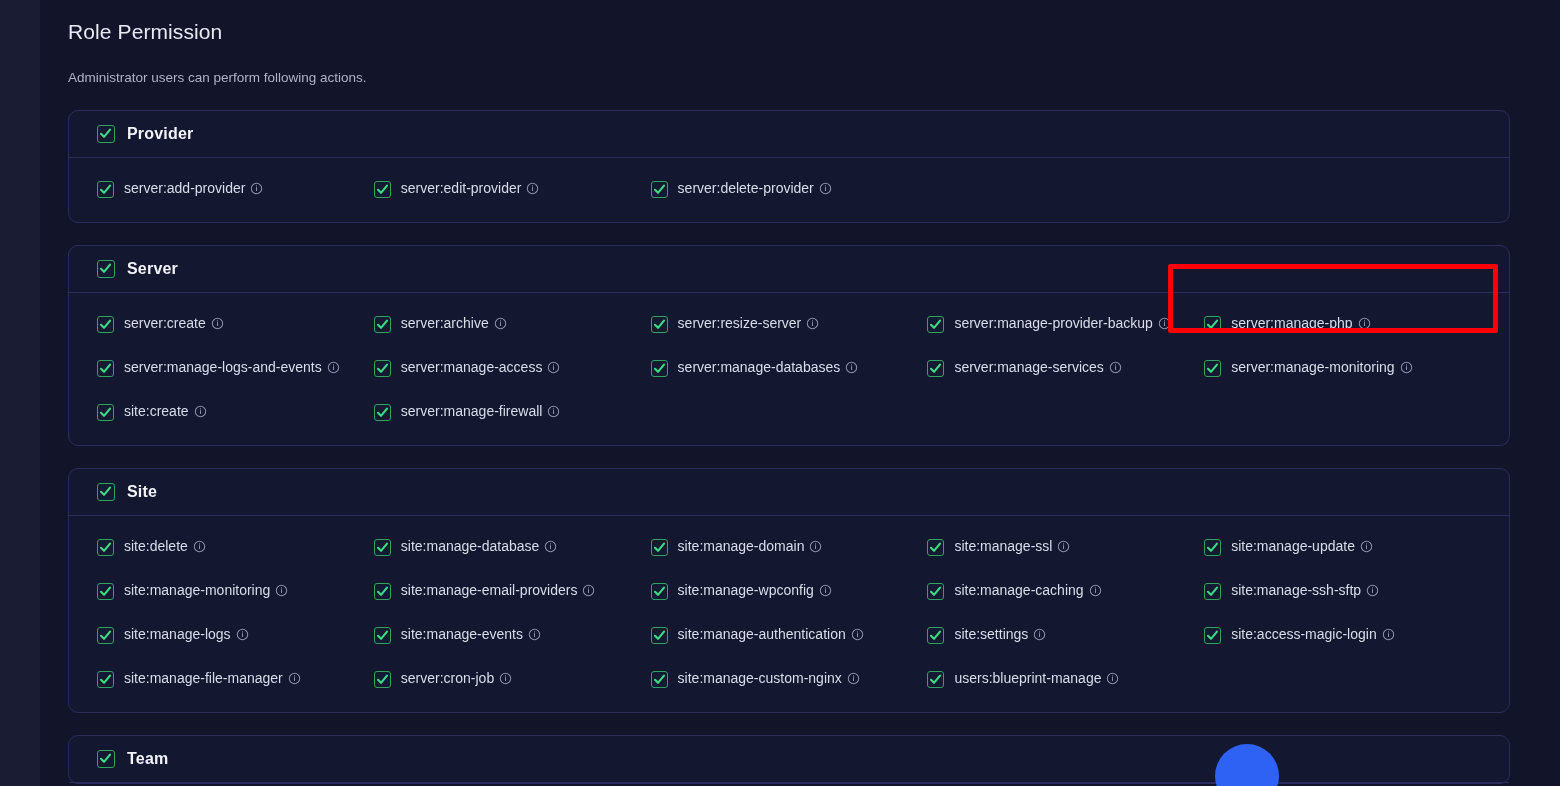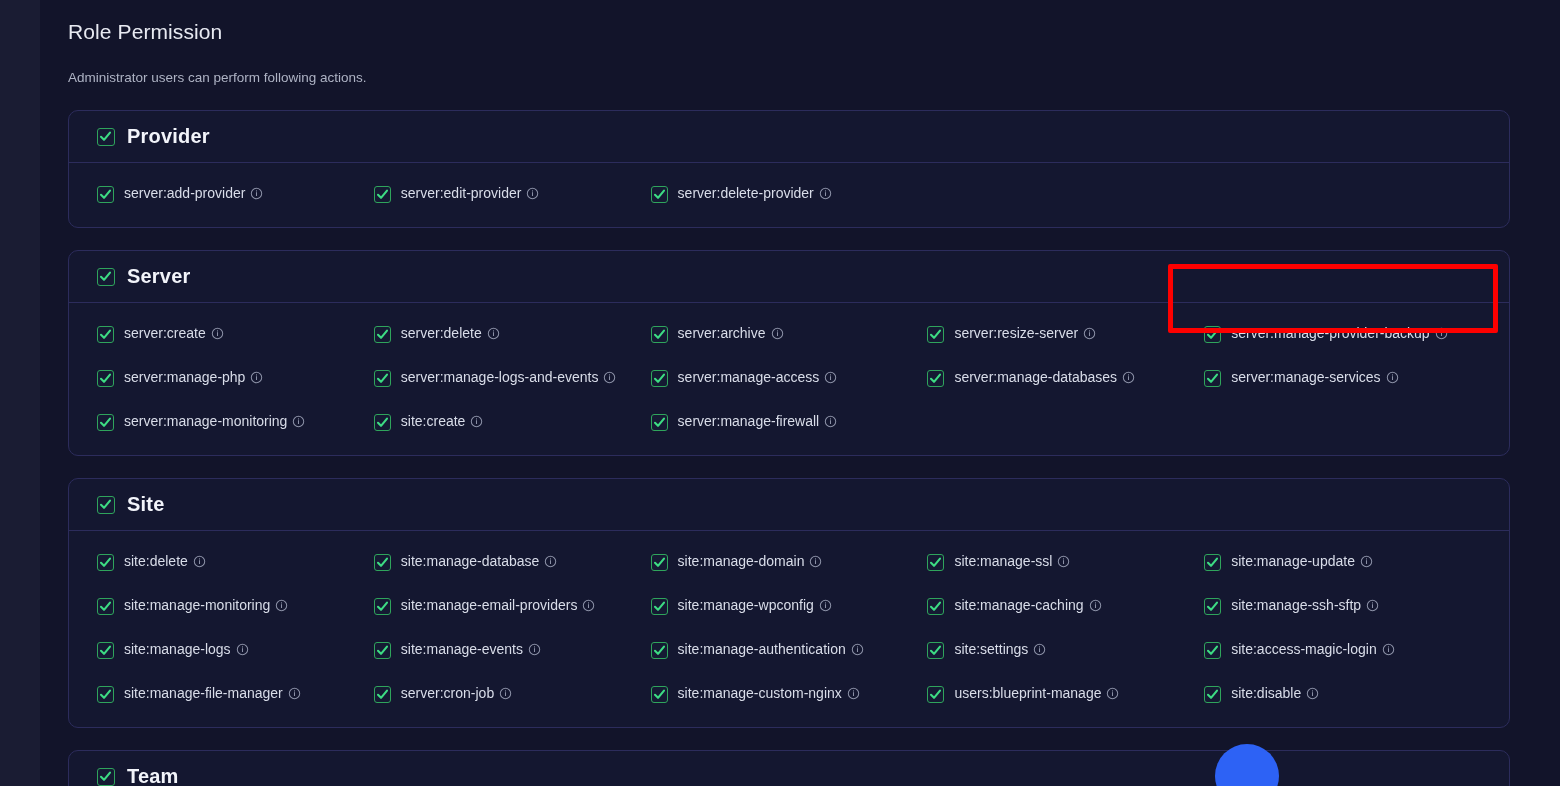--- a/index.html
+++ b/index.html
@@ -77,21 +77,21 @@
   .card-header {
     display: flex;
     align-items: center;
     gap: 12px;
     padding: 14px 28px;
     border-bottom: 1px solid #2c2c5c;
   }
 
   .card-header .hdr-label {
     color: #f2f4fa;
-    font-size: 20px;
+    font-size: 16px;
     font-weight: bold;
     letter-spacing: 0.2px;
   }
 
   .card-body {
     padding: 16px 28px 20px 28px;
   }
 
   .perm-grid {
     display: grid;
@@ -255,32 +255,20 @@
                       <rect x="6.45" y="5.6" width="1.1" height="4.1" fill="#8b90a6"></rect>
                       <rect x="6.45" y="3.6" width="1.1" height="1.25" fill="#8b90a6"></rect>
                     </svg></span></span>
               </div>
               <div class="perm">
                 <span class="cb">
                   <svg width="13" height="13" viewBox="0 0 13 13" aria-hidden="true">
                     <path d="M2 6.8 L5 9.8 L11 2.6" fill="none" stroke="#3ddc84" stroke-width="2.1" stroke-linecap="round" stroke-linejoin="round"></path>
                   </svg>
                 </span>
-                <span class="perm-text"><span>server:delete</span><span class="info-ico"><svg width="13" height="13" viewBox="0 0 14 14" aria-hidden="true">
-                      <circle cx="7" cy="7" r="5.6" fill="none" stroke="#8b90a6" stroke-width="1.1"></circle>
-                      <rect x="6.45" y="5.6" width="1.1" height="4.1" fill="#8b90a6"></rect>
-                      <rect x="6.45" y="3.6" width="1.1" height="1.25" fill="#8b90a6"></rect>
-                    </svg></span></span>
-              </div>
-              <div class="perm">
-                <span class="cb">
-                  <svg width="13" height="13" viewBox="0 0 13 13" aria-hidden="true">
-                    <path d="M2 6.8 L5 9.8 L11 2.6" fill="none" stroke="#3ddc84" stroke-width="2.1" stroke-linecap="round" stroke-linejoin="round"></path>
-                  </svg>
-                </span>
                 <span class="perm-text"><span>server:archive</span><span class="info-ico"><svg width="13" height="13" viewBox="0 0 14 14" aria-hidden="true">
                       <circle cx="7" cy="7" r="5.6" fill="none" stroke="#8b90a6" stroke-width="1.1"></circle>
                       <rect x="6.45" y="5.6" width="1.1" height="4.1" fill="#8b90a6"></rect>
                       <rect x="6.45" y="3.6" width="1.1" height="1.25" fill="#8b90a6"></rect>
                     </svg></span></span>
               </div>
               <div class="perm">
                 <span class="cb">
                   <svg width="13" height="13" viewBox="0 0 13 13" aria-hidden="true">
                     <path d="M2 6.8 L5 9.8 L11 2.6" fill="none" stroke="#3ddc84" stroke-width="2.1" stroke-linecap="round" stroke-linejoin="round"></path>
@@ -635,32 +623,20 @@
                   <svg width="13" height="13" viewBox="0 0 13 13" aria-hidden="true">
                     <path d="M2 6.8 L5 9.8 L11 2.6" fill="none" stroke="#3ddc84" stroke-width="2.1" stroke-linecap="round" stroke-linejoin="round"></path>
                   </svg>
                 </span>
                 <span class="perm-text"><span>users:blueprint-manage</span><span class="info-ico"><svg width="13" height="13" viewBox="0 0 14 14" aria-hidden="true">
                       <circle cx="7" cy="7" r="5.6" fill="none" stroke="#8b90a6" stroke-width="1.1"></circle>
                       <rect x="6.45" y="5.6" width="1.1" height="4.1" fill="#8b90a6"></rect>
                       <rect x="6.45" y="3.6" width="1.1" height="1.25" fill="#8b90a6"></rect>
                     </svg></span></span>
               </div>
-              <div class="perm">
-                <span class="cb">
-                  <svg width="13" height="13" viewBox="0 0 13 13" aria-hidden="true">
-                    <path d="M2 6.8 L5 9.8 L11 2.6" fill="none" stroke="#3ddc84" stroke-width="2.1" stroke-linecap="round" stroke-linejoin="round"></path>
-                  </svg>
-                </span>
-                <span class="perm-text"><span>site:disable</span><span class="info-ico"><svg width="13" height="13" viewBox="0 0 14 14" aria-hidden="true">
-                      <circle cx="7" cy="7" r="5.6" fill="none" stroke="#8b90a6" stroke-width="1.1"></circle>
-                      <rect x="6.45" y="5.6" width="1.1" height="4.1" fill="#8b90a6"></rect>
-                      <rect x="6.45" y="3.6" width="1.1" height="1.25" fill="#8b90a6"></rect>
-                    </svg></span></span>
-              </div>
             </div>
           </div>
         </div>
         <div class="card">
           <div class="card-header">
             <span class="cb cb-lg">
               <svg width="13" height="13" viewBox="0 0 13 13" aria-hidden="true">
                 <path d="M2 6.8 L5 9.8 L11 2.6" fill="none" stroke="#3ddc84" stroke-width="2.1" stroke-linecap="round" stroke-linejoin="round"></path>
               </svg>
             </span>

